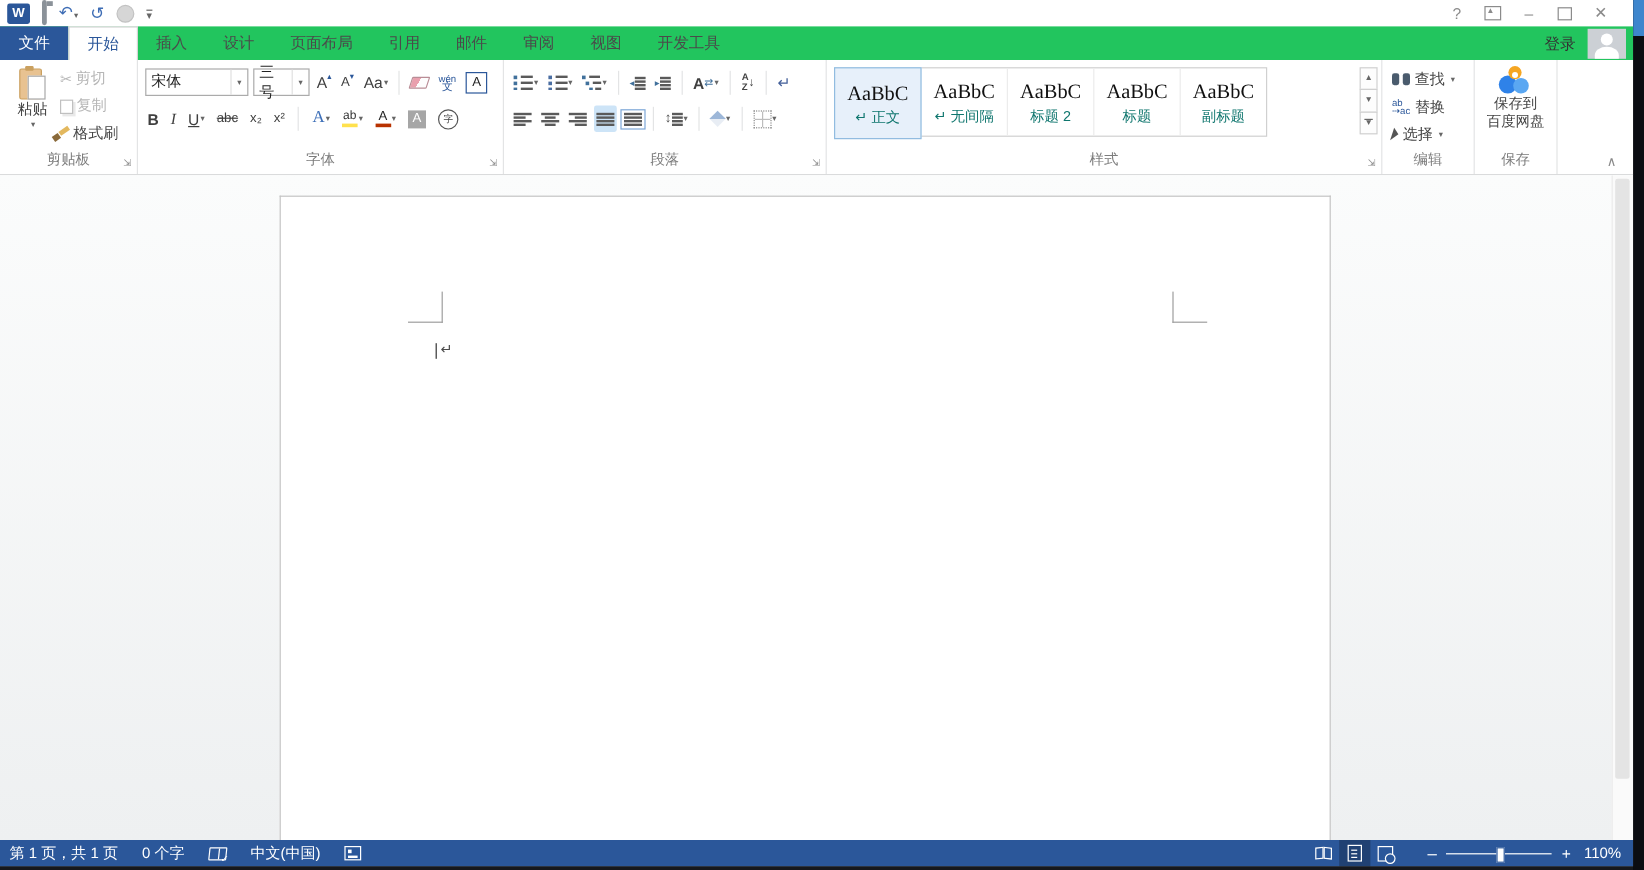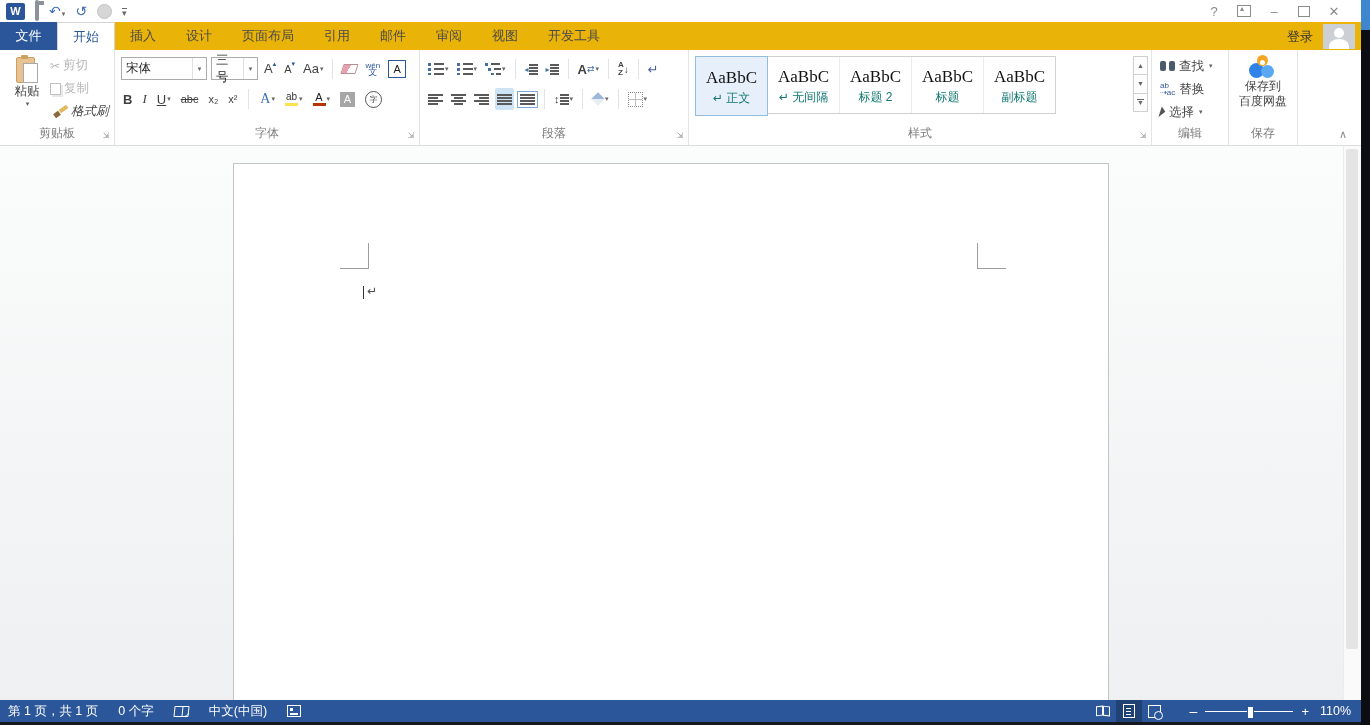--- a/index.html
+++ b/index.html
@@ -24,21 +24,21 @@
   .qat-more{color:#666;font-size:9px;border-top:1px solid #666;line-height:8px;margin-top:2px;}
   .qat-more::after{content:"▾";}
   .title-text{position:absolute;left:0;right:0;top:3px;text-align:center;color:#a5a5a5;font-size:13px;pointer-events:none;}
   .winbtns{position:absolute;right:12px;top:0;display:flex;height:22px;align-items:center;gap:0;}
   .winbtn{width:30px;height:22px;display:flex;align-items:center;justify-content:center;color:#8b8b8b;font-size:13px;}
   .rdo-box{width:12px;height:10px;border:1px solid #8b8b8b;position:relative;display:inline-block;}
   .rdo-box::after{content:"▴";position:absolute;left:2px;top:-2px;font-size:8px;color:#8b8b8b;}
   .max-box{width:10px;height:9px;border:1px solid #8b8b8b;display:inline-block;}
 
   
-  .tabrow{position:absolute;left:0;top:22px;width:100%;height:28px;display:flex;align-items:stretch;background:#eab308;font-size:13px;}
+  .tabrow{position:absolute;left:0;top:22px;width:100%;height:28px;display:flex;align-items:stretch;background:#22c55e;font-size:13px;}
   .tab-file{background:#2b579a;color:#fff;width:57px;display:flex;align-items:center;justify-content:center;}
   .tab{display:flex;align-items:center;padding:0 15px;color:#4a4a4a;}
   .tab.active{color:#2b579a;border:1px solid #d5d5d5;border-bottom:none;background:#fff;}
   .signin{position:absolute;right:48px;top:28px;font-size:13px;color:#333;}
   .avatar{position:absolute;right:6px;top:24px;width:32px;height:25px;background:#ccd0d5;overflow:hidden;}
   .avatar .head{position:absolute;left:11px;top:4px;width:10px;height:10px;border-radius:50%;background:#fff;}
   .avatar .body{position:absolute;left:6px;top:15px;width:20px;height:14px;border-radius:50% 50% 0 0;background:#fff;}
 
   
   .ribbon{position:absolute;left:0;top:50px;width:100%;height:95px;background:#fff;border-bottom:1px solid #dadbdc;display:flex;}
@@ -221,21 +221,21 @@
         <span class="dar"></span>
       </div>
       <div class="row" style="left:50px;top:7px;gap:3px;">
         <span class="gray" style="font-size:12px;">✂</span>
         <span class="rtxt gray">剪切</span>
       </div>
       <div class="row" style="left:50px;top:30px;gap:3px;">
         <span style="width:9px;height:10px;border:1px solid #c0c0c0;box-shadow:2px 2px 0 #e9e9e9;"></span>
         <span class="rtxt gray">复制</span>
       </div>
-      <div class="row" style="left:54px;top:53px;gap:3px;font-style:italic;">
+      <div class="row" style="left:44px;top:53px;gap:3px;">
         <span class="brush-ic">
             <span class="handle"></span>
             <span class="tip"></span>
           </span>
         <span class="rtxt">格式刷</span>
       </div>
       <div class="grp-label">剪贴板</div>
       <div class="dlg"></div>
     </div>
 

